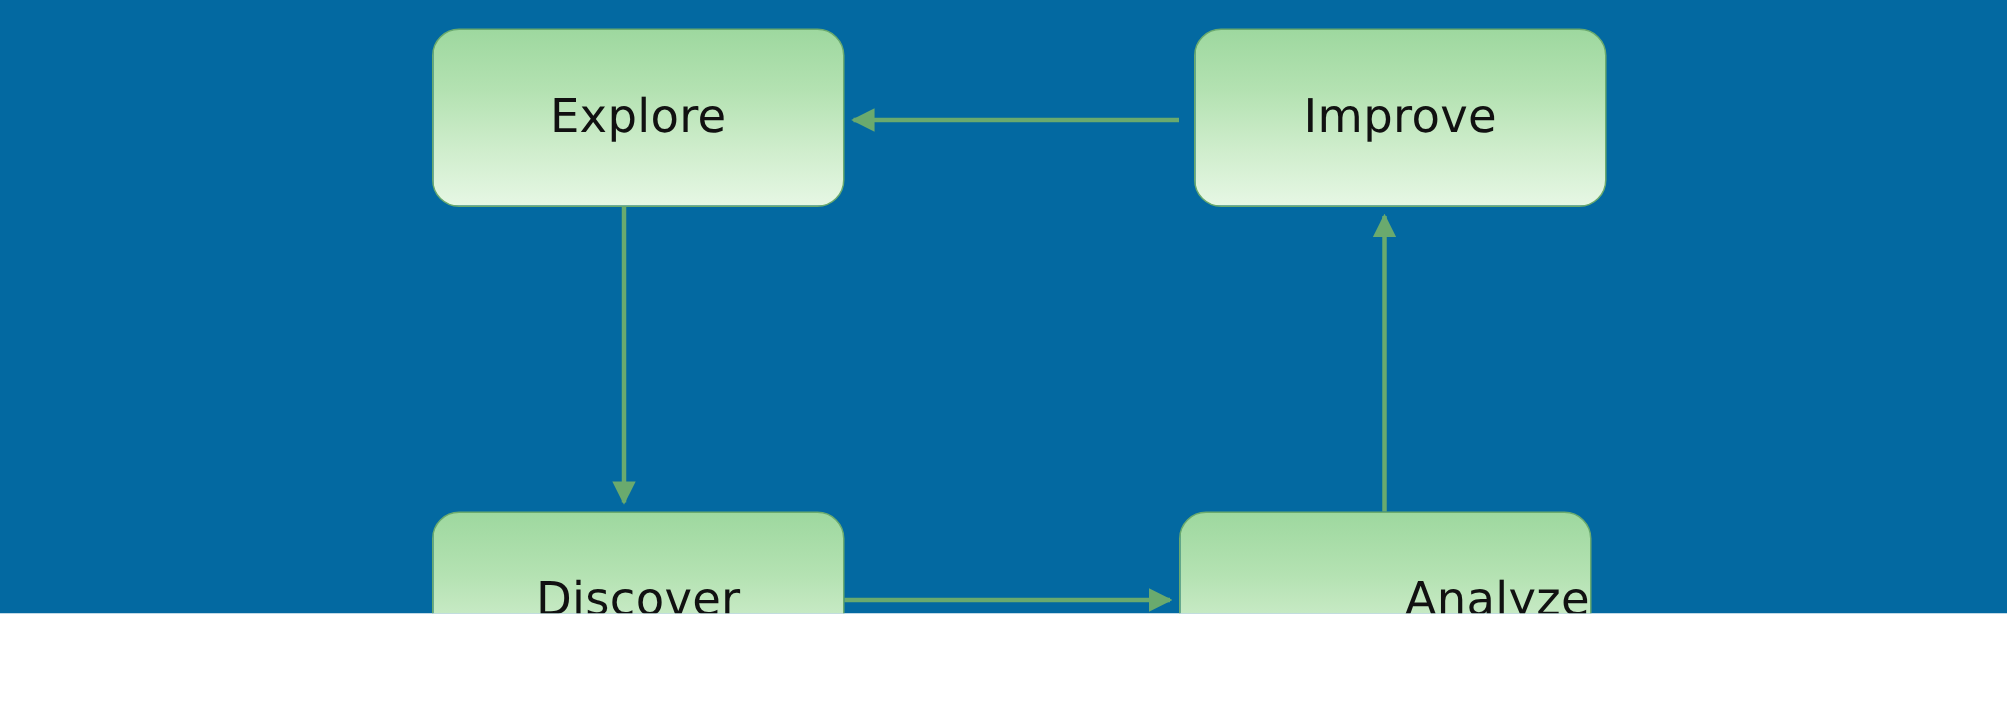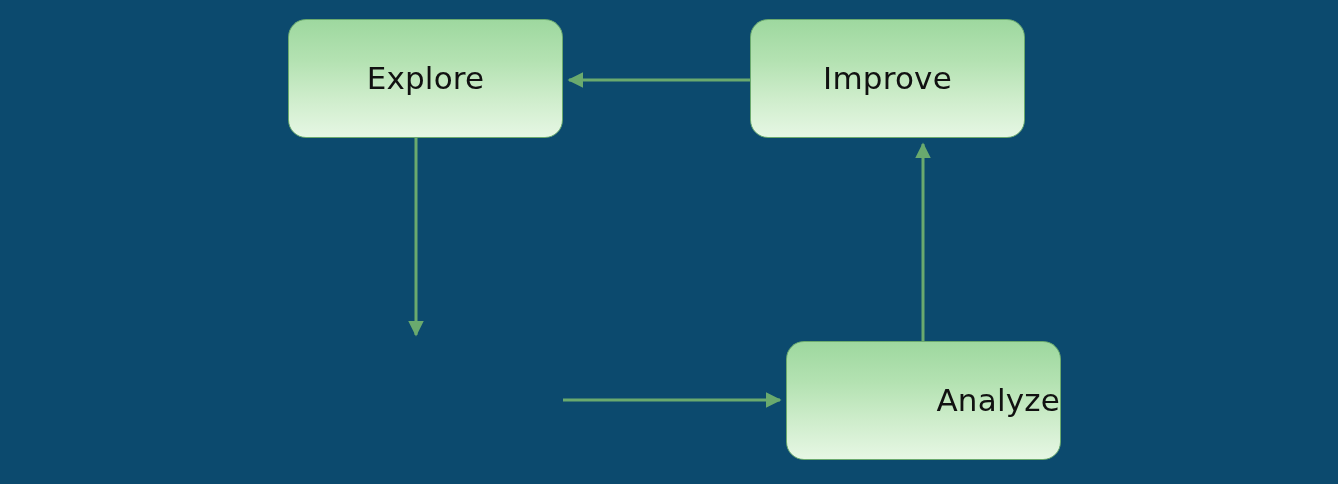--- a/index.html
+++ b/index.html
@@ -6,22 +6,22 @@
     margin: 0;
     padding: 0;
     background: #ffffff;
   }
   body {
     font-family: "DejaVu Sans", sans-serif;
   }
   #canvas {
     position: relative;
     width: 1338px;
-    height: 484px;
-    background: #0c4a6e;
+    height: 409px;
+    background: #0369a1;
     overflow: hidden;
     text-decoration: underline;
   }
   .node {
     position: absolute;
     width: 275px;
     height: 119px;
     border-radius: 18px;
     border: 1.5px solid #6aaa6e;
     background: linear-gradient(to bottom, #9ed89f 0%, #b4e2b2 35%, #cfedcc 68%, #e6f7e4 100%);
@@ -33,21 +33,21 @@
   }
   .node-label {
     font-size: 31px;
     color: #111111;
     font-weight: 400;
     letter-spacing: 0.2px;
     line-height: 1;
     user-select: none;
   }
   #node-explore { left: 288px; top: 19px; }
-  #node-improve { left: 750px; top: 19px; }
+  #node-improve { left: 796px; top: 19px; }
   #node-discover { left: 288px; top: 341px; }
   #node-analyze  { left: 786px; top: 341px; justify-content: flex-end; }
 
   .edge-layer {
     position: absolute;
     left: 0;
     top: 0;
     width: 1338px;
     height: 484px;
     z-index: 1;
@@ -84,18 +84,21 @@
   </svg>
 
   <div class="node" id="node-explore">
     <span class="node-label">Explore</span>
   </div>
 
   <div class="node" id="node-improve">
     <span class="node-label">Improve</span>
   </div>
 
+  <div class="node" id="node-discover">
+    <span class="node-label">Discover</span>
+  </div>
 
   <div class="node" id="node-analyze">
     <span class="node-label">Analyze</span>
   </div>
 
 </div>
 
 </body></html>

